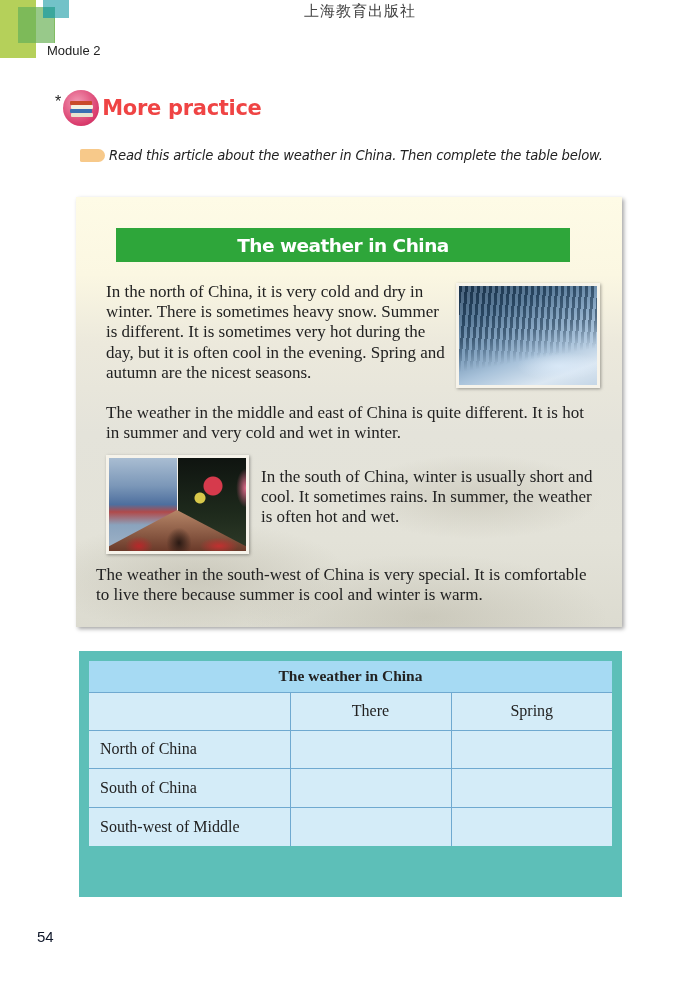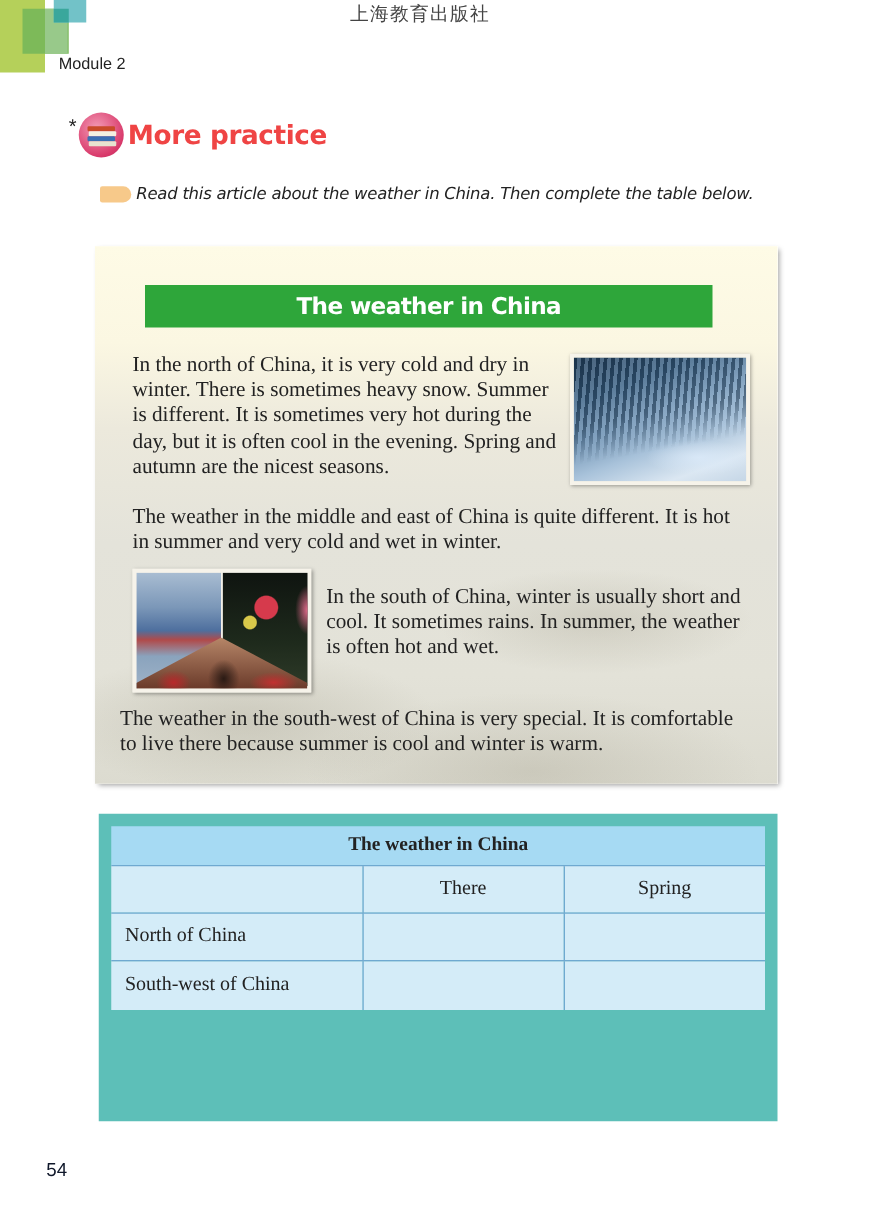--- a/index.html
+++ b/index.html
@@ -7,21 +7,21 @@
     body { position: relative; font-family: "Liberation Sans", sans-serif; color: #222; }
 
     
     .deco { position: absolute; }
     .deco-a { left: 0; top: 0; width: 36px; height: 58px; background: #b5d05a; }
     .deco-b { left: 18px; top: 7px; width: 37px; height: 36px; background: #7ab85a; opacity: .95; }
     .deco-c { left: 36px; top: 7px; width: 18px; height: 36px; background: #98c98a; }
     .deco-d { left: 43px; top: 0; width: 26px; height: 18px; background: #72c2c8; }
     .deco-e { left: 43px; top: 7px; width: 12px; height: 11px; background: #3aa79c; }
 
-    .publisher { position: absolute; left: 280px; top: 2px; font-family: "DejaVu Sans", sans-serif; font-size: 15px; color: #444; letter-spacing: 1px; }
+    .publisher { position: absolute; left: 304px; top: 2px; font-family: "DejaVu Sans", sans-serif; font-size: 15px; color: #444; letter-spacing: 1px; }
     .module { position: absolute; left: 47px; top: 43px; font-size: 13px; color: #222; }
 
     
     .section-header { position: absolute; left: 55px; top: 90px; display: flex; align-items: center; }
     .asterisk { font-size: 16px; color: #222; margin-top: -12px; margin-right: 2px; }
     .book-icon { width: 36px; height: 36px; border-radius: 50%; background: radial-gradient(circle at 40% 35%, #f39ab5, #d93a6b 70%, #b8285a); position: relative; }
     .book-icon .b { position: absolute; left: 7px; width: 22px; height: 4px; border-radius: 1px; }
     .book-icon .b1 { top: 11px; background: #c94a2a; }
     .book-icon .b2 { top: 15px; background: #f4f0e0; left: 8px; }
     .book-icon .b3 { top: 19px; background: #3a6fb2; }
@@ -154,21 +154,26 @@
       <td class="rowlabel colhead"></td>
       <td class="colhead answer">There</td>
       <td class="colhead answer">Spring</td>
     </tr>
     <tr>
       <td class="rowlabel">North of China</td>
       <td class="answer"></td>
       <td class="answer"></td>
     </tr>
     <tr>
-      <td class="rowlabel">South-west of China</td>
+      <td class="rowlabel">South of China</td>
+      <td class="answer"></td>
+      <td class="answer"></td>
+    </tr>
+    <tr>
+      <td class="rowlabel">South-west of Middle</td>
       <td class="answer"></td>
       <td class="answer"></td>
     </tr>
   </tbody>
     </table>
 </div>
 
 <div class="page-number">54</div>
 
 </body></html>

